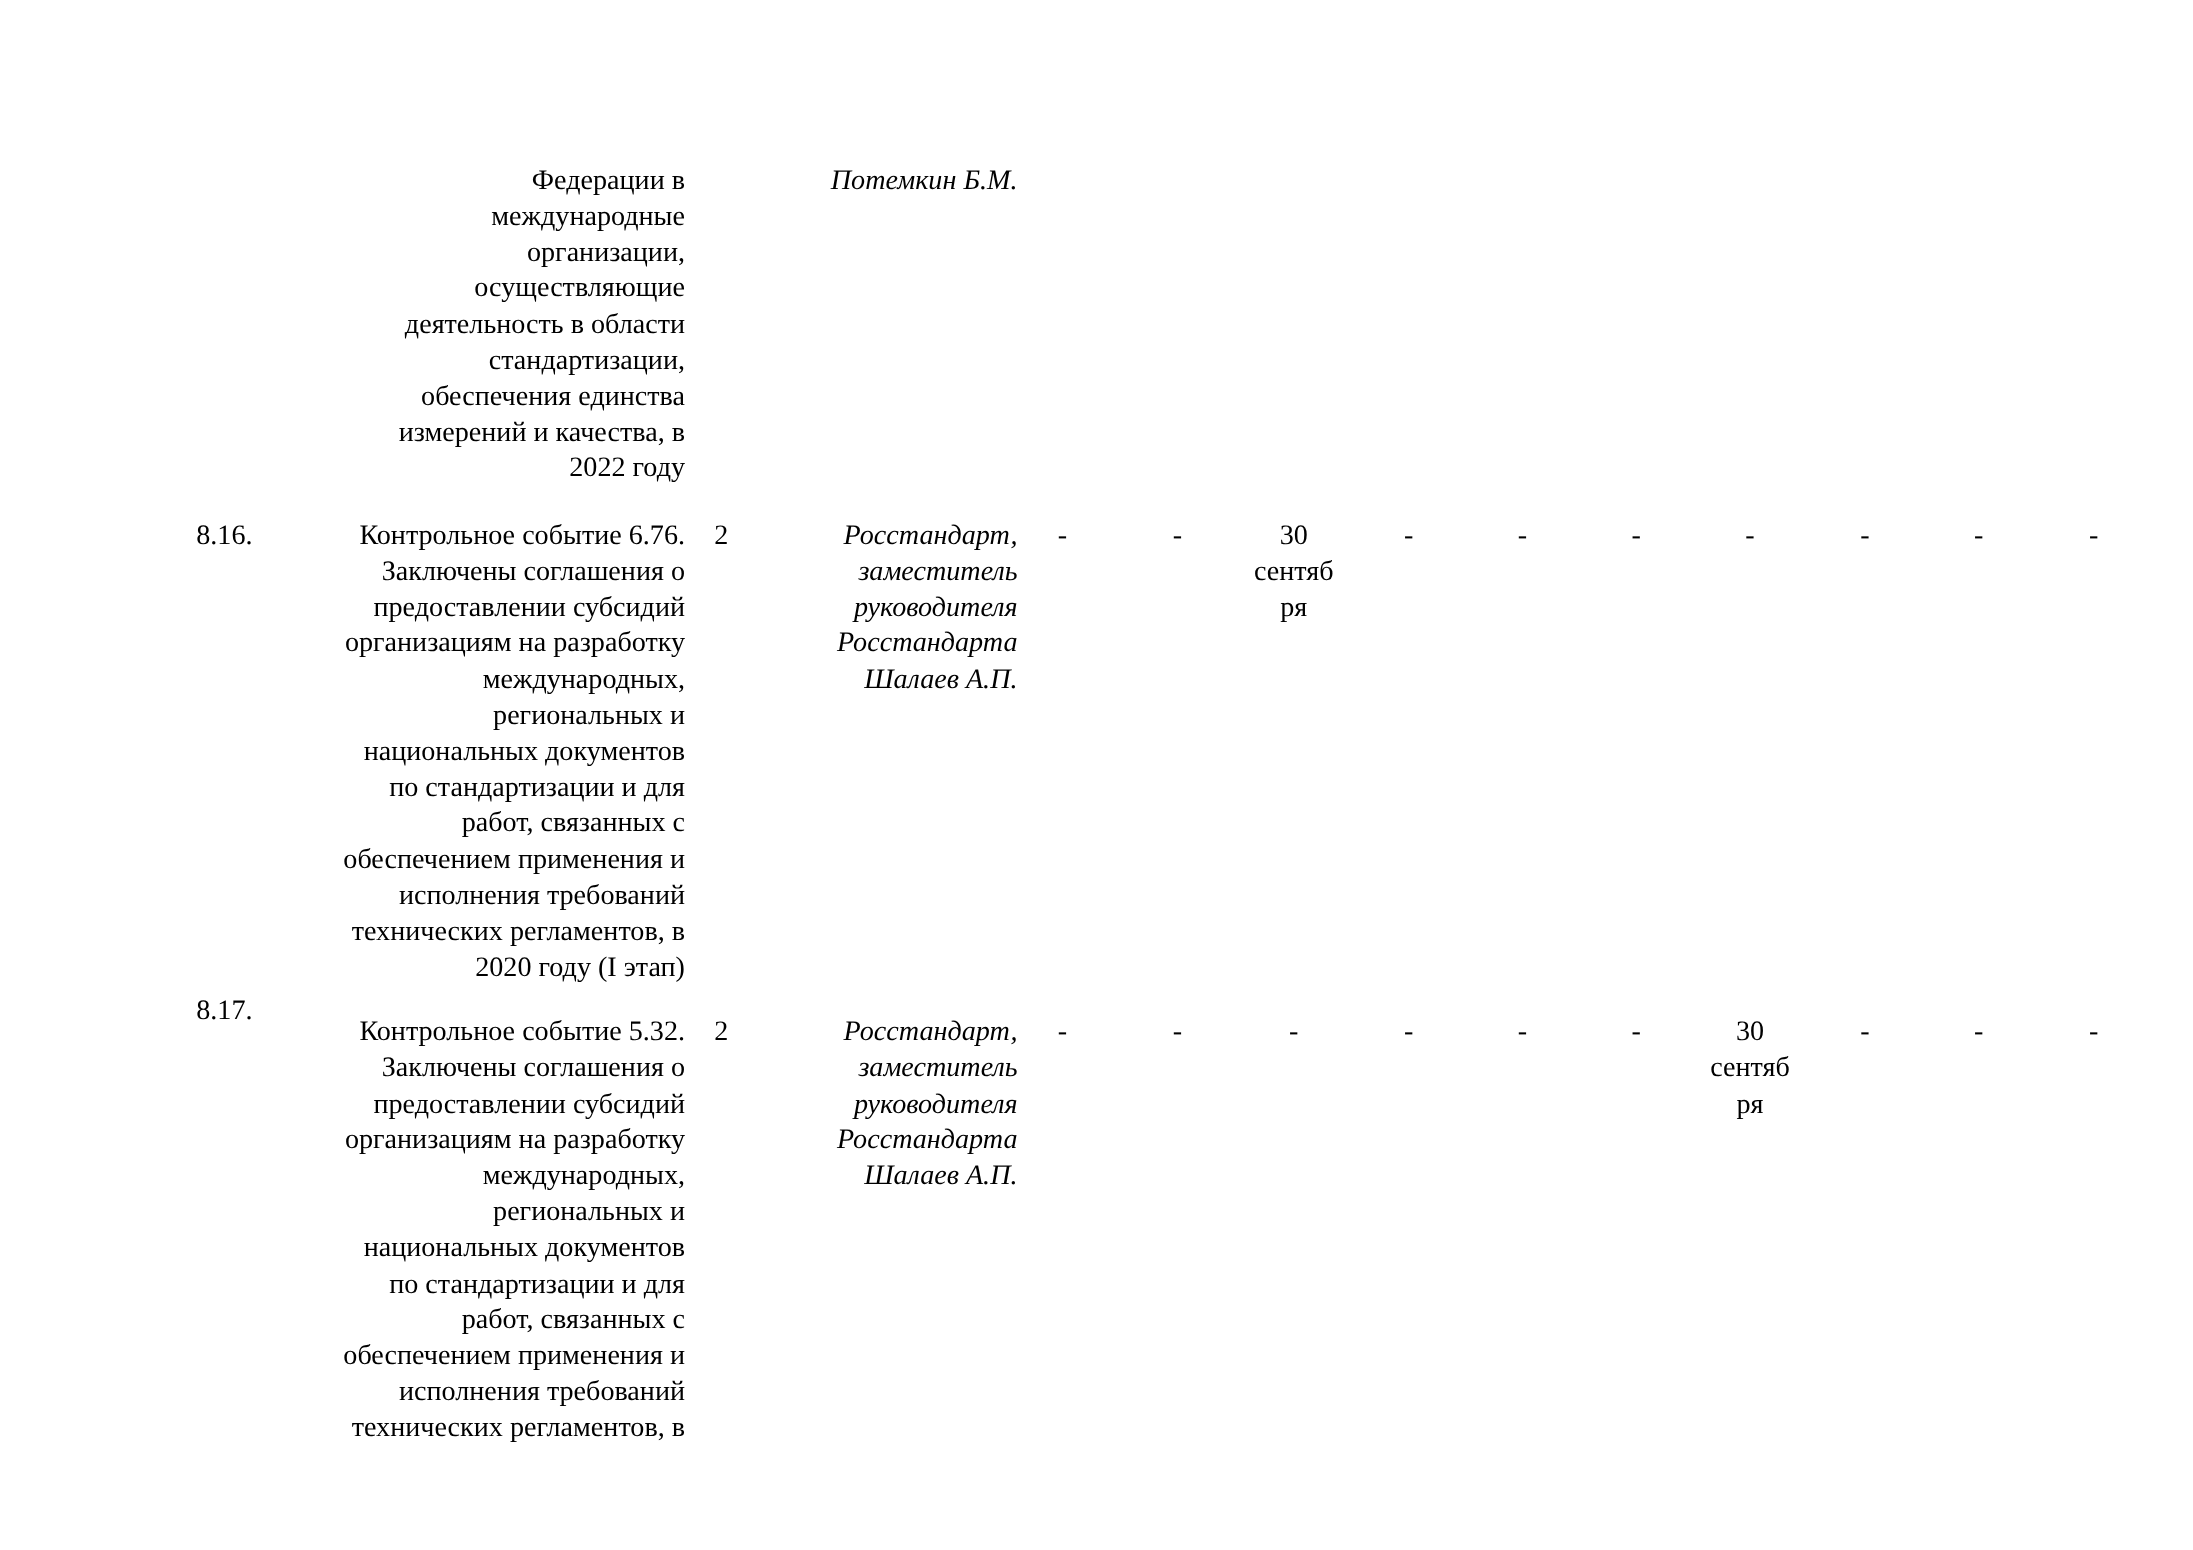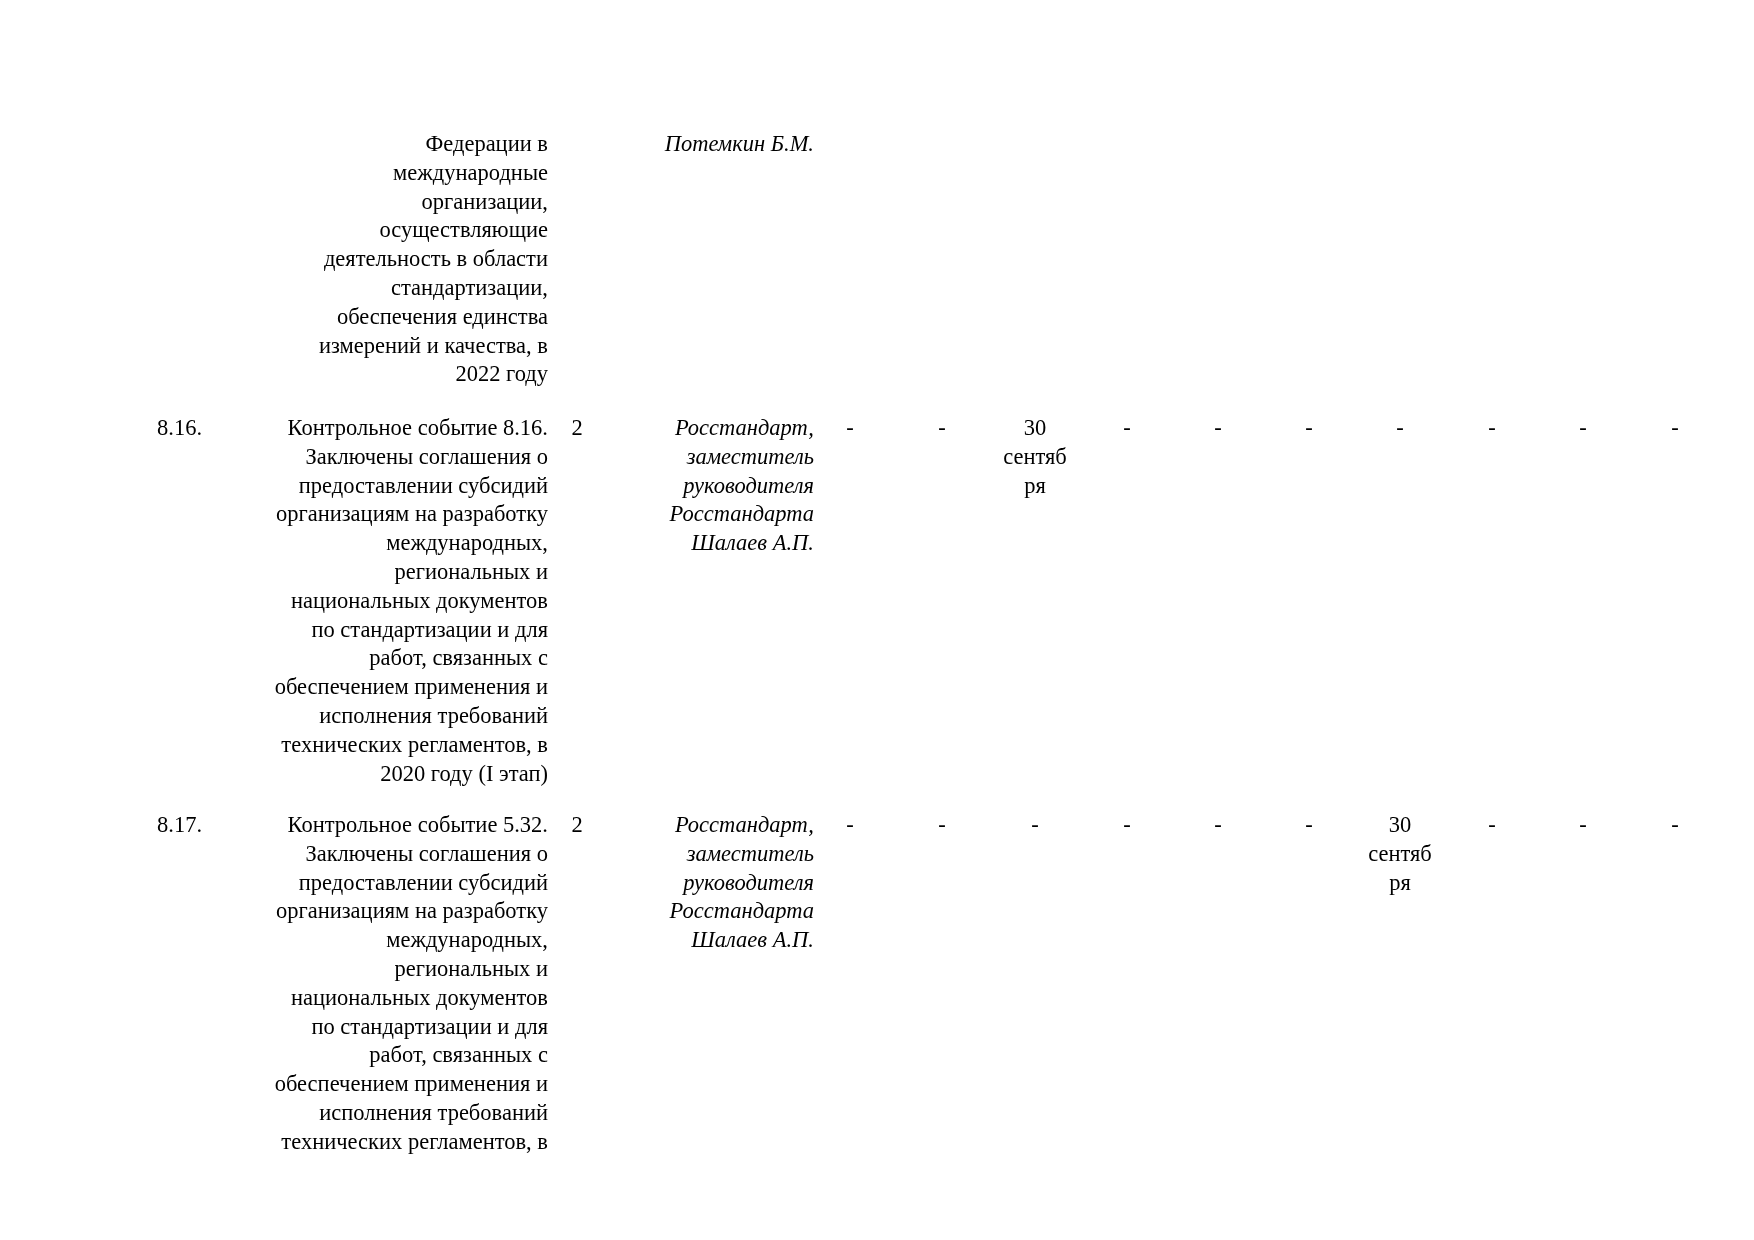--- a/index.html
+++ b/index.html
@@ -22,21 +22,21 @@
 организации,
 осуществляющие
 деятельность в области
 стандартизации,
 обеспечения единства
 измерений и качества, в
 2022 году</div>
 <div class="cell resp" style="top:130px">Потемкин Б.М.</div>
 
 <div class="cell num" style="top:414px">8.16.</div>
-<div class="cell desc" style="top:414px">Контрольное событие 8.16.
+<div class="cell desc" style="top:414px">Контрольное событие 6.76.
 Заключены соглашения о
 предоставлении субсидий
 организациям на разработку
 международных,
 региональных и
 национальных документов
 по стандартизации и для
 работ, связанных с
 обеспечением применения и
 исполнения требований
@@ -54,21 +54,21 @@
 сентяб
 ря</div>
 <div class="cell q" style="top:414px;left:1087px">-</div>
 <div class="cell q" style="top:414px;left:1178px">-</div>
 <div class="cell q" style="top:414px;left:1269px">-</div>
 <div class="cell q" style="top:414px;left:1360px">-</div>
 <div class="cell q" style="top:414px;left:1452px">-</div>
 <div class="cell q" style="top:414px;left:1543px">-</div>
 <div class="cell q" style="top:414px;left:1635px">-</div>
 
-<div class="cell num" style="top:811px">8.17.</div>
+<div class="cell num" style="top:794px">8.17.</div>
 <div class="cell desc" style="top:811px">Контрольное событие 5.32.
 Заключены соглашения о
 предоставлении субсидий
 организациям на разработку
 международных,
 региональных и
 национальных документов
 по стандартизации и для
 работ, связанных с
 обеспечением применения и

